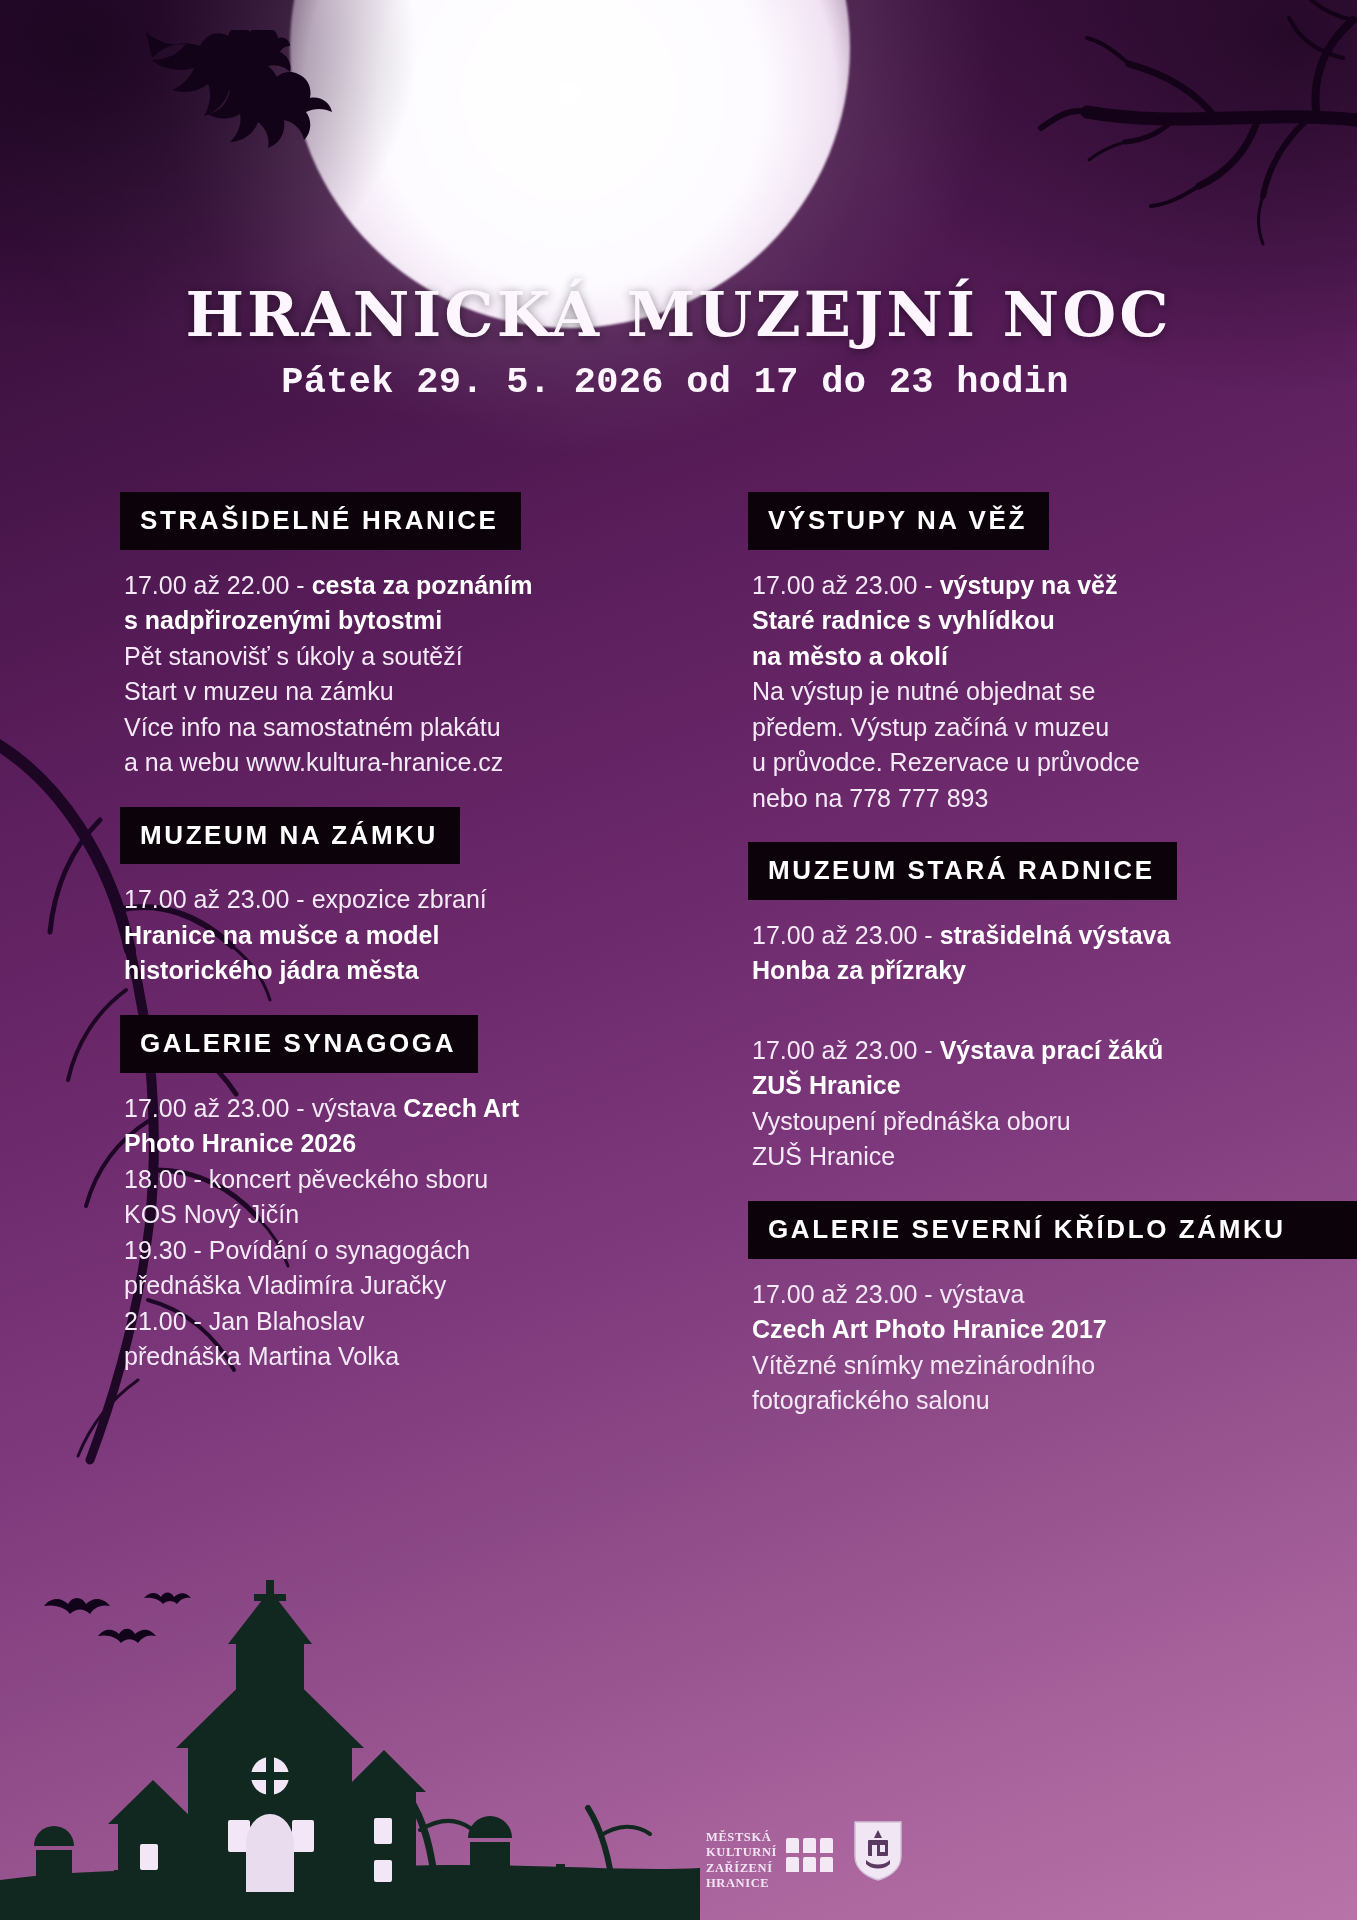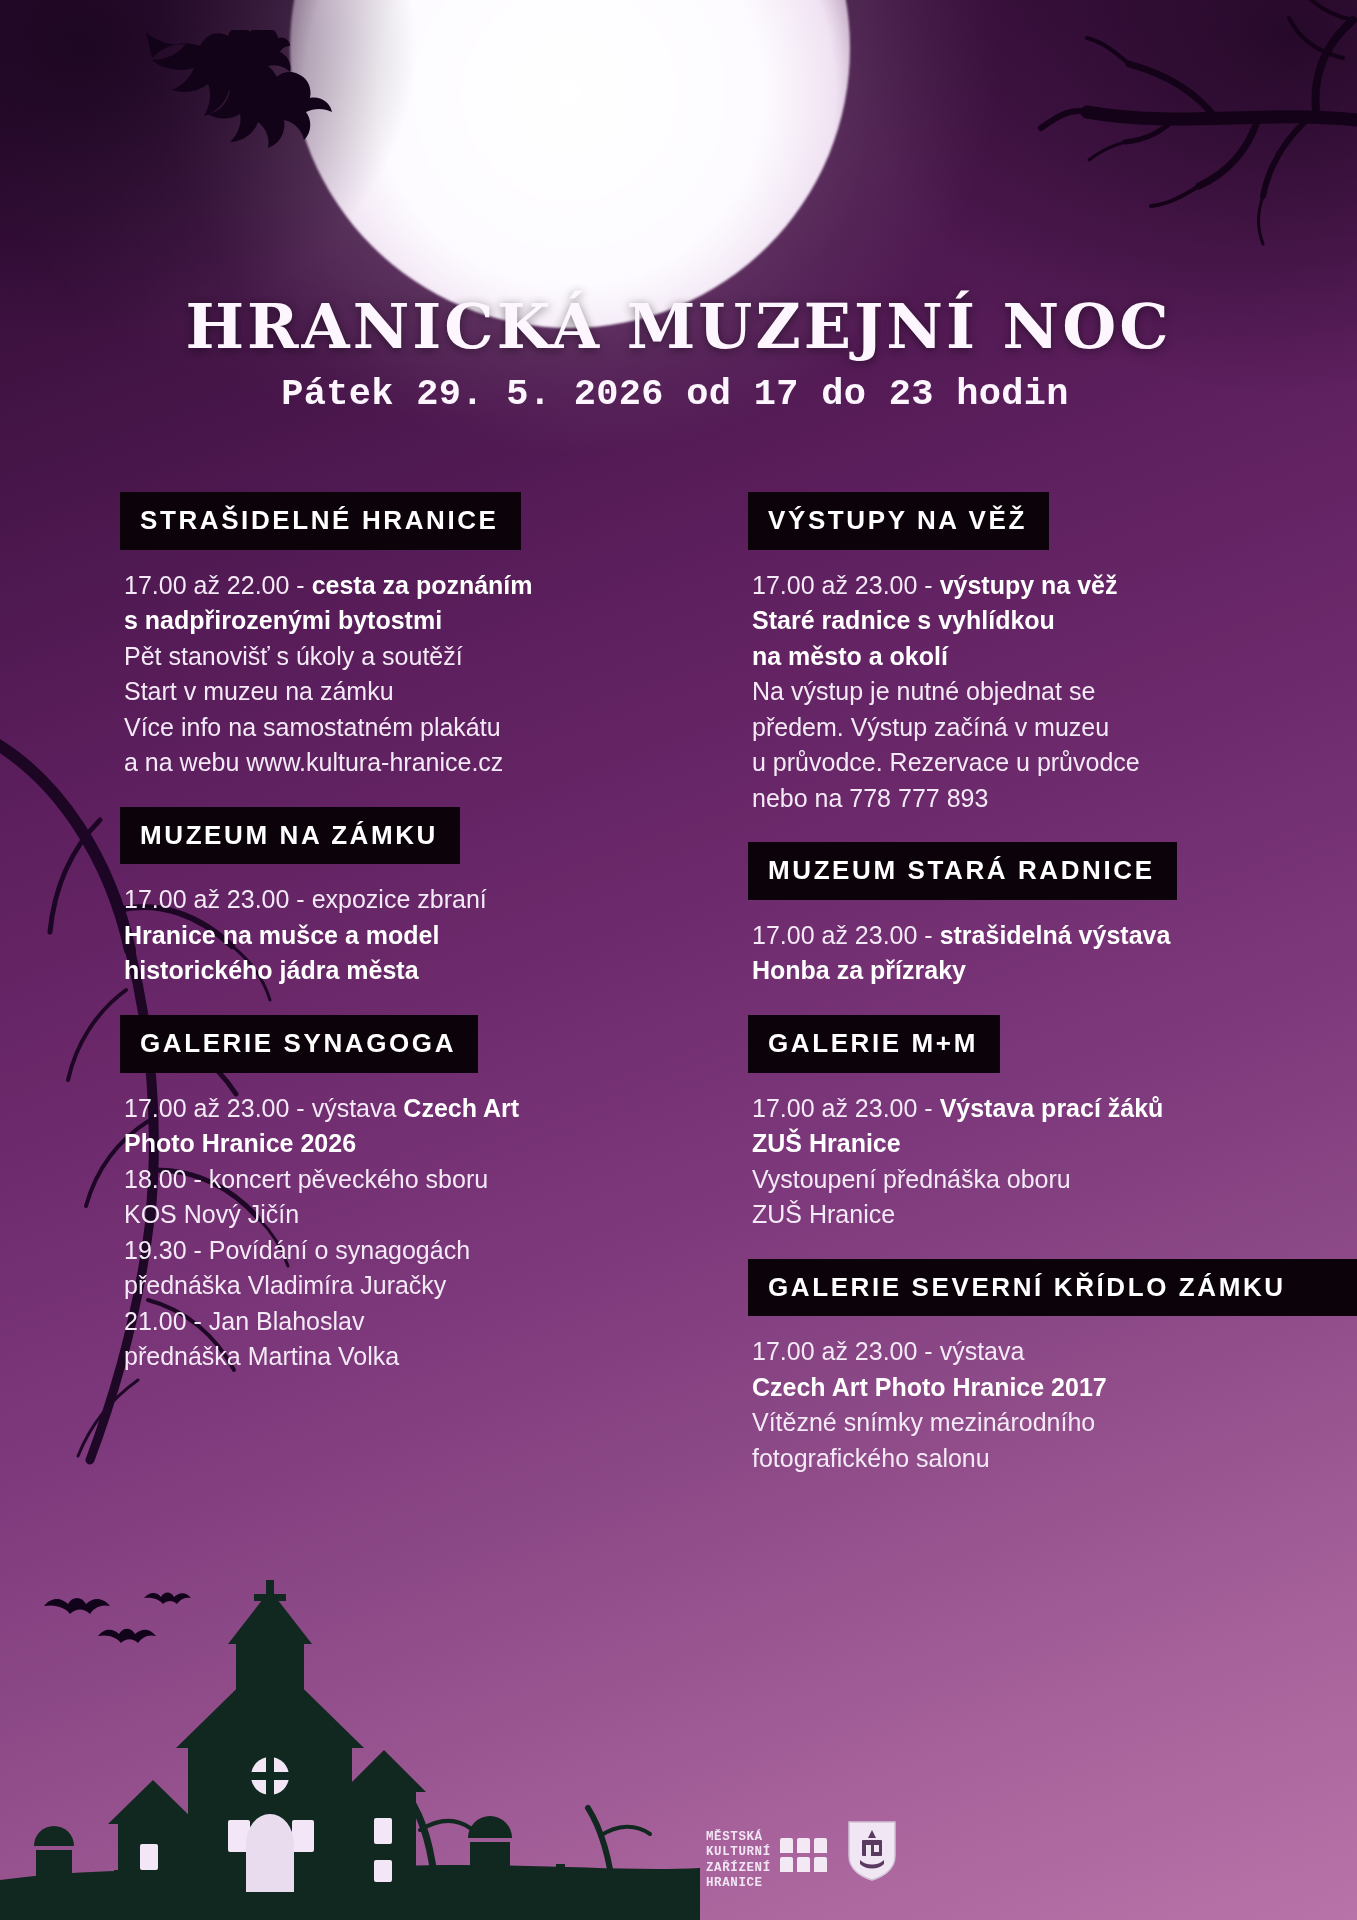--- a/index.html
+++ b/index.html
@@ -87,21 +87,21 @@
     text-align: center;
     z-index: 5;
   }
   .main-title {
     font-family: "DejaVu Serif", serif;
     font-weight: bold;
     font-size: 62px;
     letter-spacing: 3px;
     color: #fdf6ff;
     text-shadow: 0 2px 10px rgba(0,0,0,0.45);
-    margin: 12px;
+    margin: 0;
     line-height: 1.05;
   }
   .sub-title {
     font-family: Liberation Mono, monospace;
     font-weight: bold;
     font-size: 37px;
     color: #fdf6ff;
     margin: 14px 7px 0 0;
     letter-spacing: 0.3px;
   }
@@ -179,21 +179,21 @@
     align-items: center;
     gap: 9px;
   }
   .mkz-text {
     font-size: 12.5px;
     line-height: 1.25;
     letter-spacing: 0.6px;
     color: #f2e6f4;
     font-weight: bold;
     white-space: pre-line;
-    font-family: Liberation Mono, monospace;
+    font-family: Liberation Serif, serif;
     margin-top: 12px;
   }
   .mkz-windows {
     display: grid;
     grid-template-columns: repeat(3, 13px);
     grid-template-rows: repeat(2, 15px);
     gap: 4px;
   }
   .mkz-windows i {
     display: block;
@@ -273,21 +273,21 @@
 
   <div class="columns">
     <div class="col col-left">
         <div class="section"><div class="sec-head">STRAŠIDELNÉ HRANICE</div><p class="sec-body"><span><span>17.00 až 22.00 - </span><b>cesta za poznáním</b></span><br><span><b>s nadpřirozenými bytostmi</b></span><br><span><span>Pět stanovišť s úkoly a soutěží</span></span><br><span><span>Start v muzeu na zámku</span></span><br><span><span>Více info na samostatném plakátu</span></span><br><span><span>a na webu www.kultura-hranice.cz</span></span></p></div>
         <div class="section"><div class="sec-head">MUZEUM NA ZÁMKU</div><p class="sec-body"><span><span>17.00 až 23.00 - expozice zbraní</span></span><br><span><b>Hranice na mušce a model</b></span><br><span><b>historického jádra města</b></span></p></div>
         <div class="section"><div class="sec-head">GALERIE SYNAGOGA</div><p class="sec-body"><span><span>17.00 až 23.00 - výstava </span><b>Czech Art</b></span><br><span><b>Photo Hranice 2026</b></span><br><span><span>18.00 - koncert pěveckého sboru</span></span><br><span><span>KOS Nový Jičín</span></span><br><span><span>19.30 - Povídání o synagogách</span></span><br><span><span>přednáška Vladimíra Juračky</span></span><br><span><span>21.00 - Jan Blahoslav</span></span><br><span><span>přednáška Martina Volka</span></span></p></div>
       </div>
     <div class="col col-right">
         <div class="section"><div class="sec-head">VÝSTUPY NA VĚŽ</div><p class="sec-body"><span><span>17.00 až 23.00 - </span><b>výstupy na věž</b></span><br><span><b>Staré radnice s vyhlídkou</b></span><br><span><b>na město a okolí</b></span><br><span><span>Na výstup je nutné objednat se</span></span><br><span><span>předem. Výstup začíná v muzeu</span></span><br><span><span>u průvodce. Rezervace u průvodce</span></span><br><span><span>nebo  na 778 777 893</span></span></p></div>
         <div class="section"><div class="sec-head">MUZEUM STARÁ RADNICE</div><p class="sec-body"><span><span>17.00 až 23.00 - </span><b>strašidelná výstava</b></span><br><span><b>Honba za přízraky</b></span></p></div>
-        <div class="section"><div class="sec-head">GALERIE M+M</div><p class="sec-body"><span><span>17.00 až 23.00 - </span><b>Výstava prací žáků</b></span><br><span><b>ZUŠ Hranice</b></span><br><span><span>Vystoupení přednáška oboru</span></span><br><span><span>ZUŠ Hranice</span></span></p></div>
+        <div class="section"><p class="sec-body"><span><span>17.00 až 23.00 - </span><b>Výstava prací žáků</b></span><br><span><b>ZUŠ Hranice</b></span><br><span><span>Vystoupení přednáška oboru</span></span><br><span><span>ZUŠ Hranice</span></span></p></div>
         <div class="section">
           <div class="sec-head wide">GALERIE SEVERNÍ KŘÍDLO ZÁMKU</div>
           <p class="sec-body"><span><span>17.00 až 23.00 - výstava</span></span><br><span><b>Czech Art Photo Hranice 2017</b></span><br><span><span>Vítězné snímky mezinárodního</span></span><br><span><span>fotografického salonu</span></span></p>
         </div>
       </div>
   </div>
 
   <svg class="bats-small" viewBox="0 0 160 90" xmlns="http://www.w3.org/2000/svg">
     <g fill="#11031a">
       <path d="M4 26c8-10 18-8 24-2 4-8 14-8 18 0 6-6 16-8 24 2-10-2-16 2-20 8-6-6-14-6-20 0-4-6-14-10-26-8z"></path>

